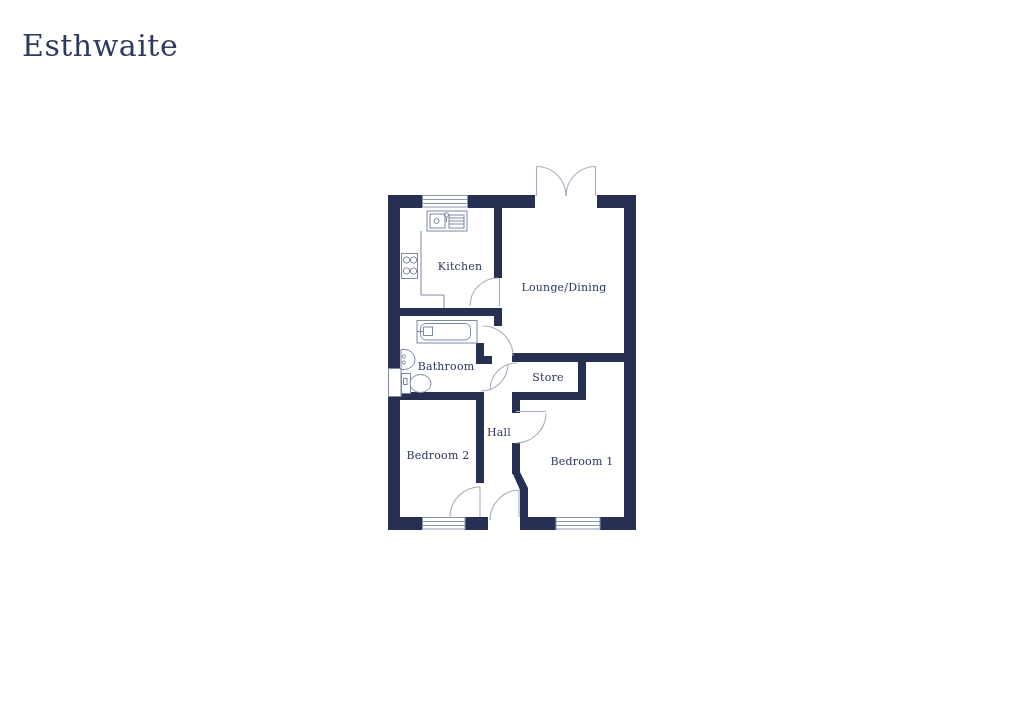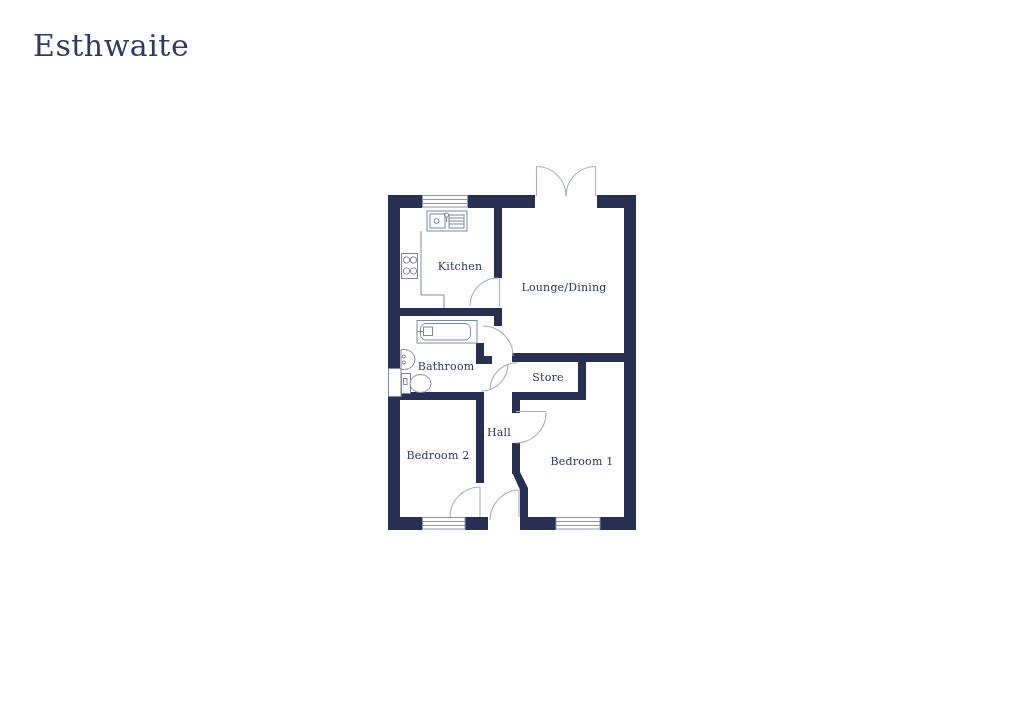--- a/index.html
+++ b/index.html
@@ -5,21 +5,21 @@
   html,body{margin:0;padding:0;background:#ffffff;}
   .page{
     position:relative;
     width:1024px;height:724px;
     background:#ffffff;
     font-family:"DejaVu Serif","Liberation Serif",serif;
     overflow:hidden;
   }
   .title{
     position:absolute;
-    left:33px;top:28px;
+    left:22px;top:28px;
     font-size:30px;
     letter-spacing:0.5px;
     color:#2e3a5e;
     font-weight:400;
   }
   svg{position:absolute;left:0;top:0;}
   .room-label{
     font-family:"DejaVu Serif","Liberation Serif",serif;
     font-size:11px;
     letter-spacing:0.2px;

